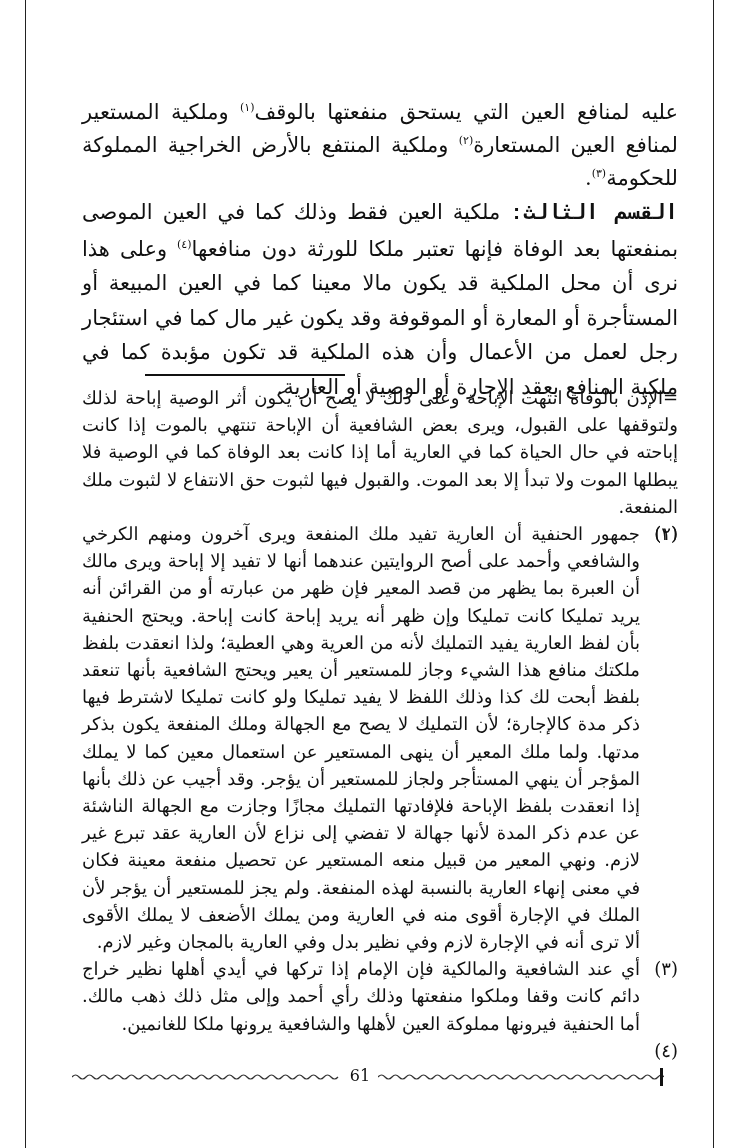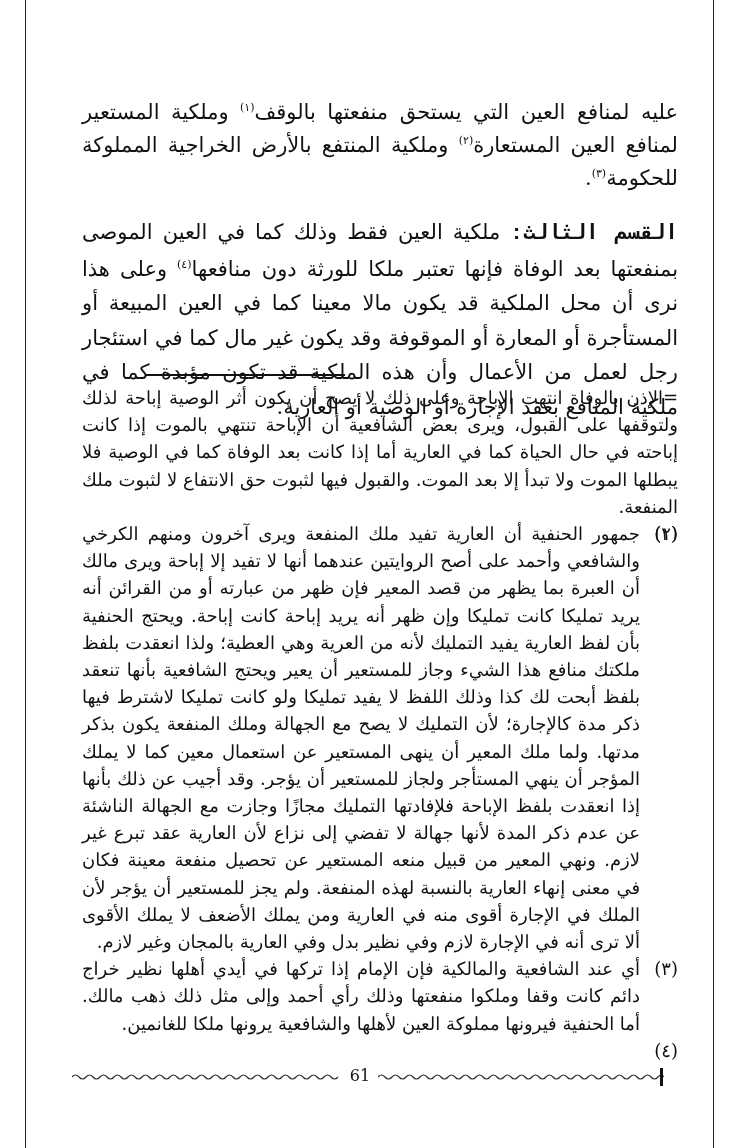--- a/index.html
+++ b/index.html
@@ -39,21 +39,20 @@
       direction: rtl;
       text-align: justify;
     }
     .body-para {
       font-size: 21px;
       line-height: 33px;
       margin: 0;
       text-align-last: right;
     }
     .body-para.p1 {
-      margin-bottom: 20px;
     }
     .body-para.p2 {
       line-height: 34.5px;
     }
     .body-para .lead {
       font-weight: bold;
       font-family: Liberation Mono, monospace;
     }
     sup {
       font-size: 11px;

